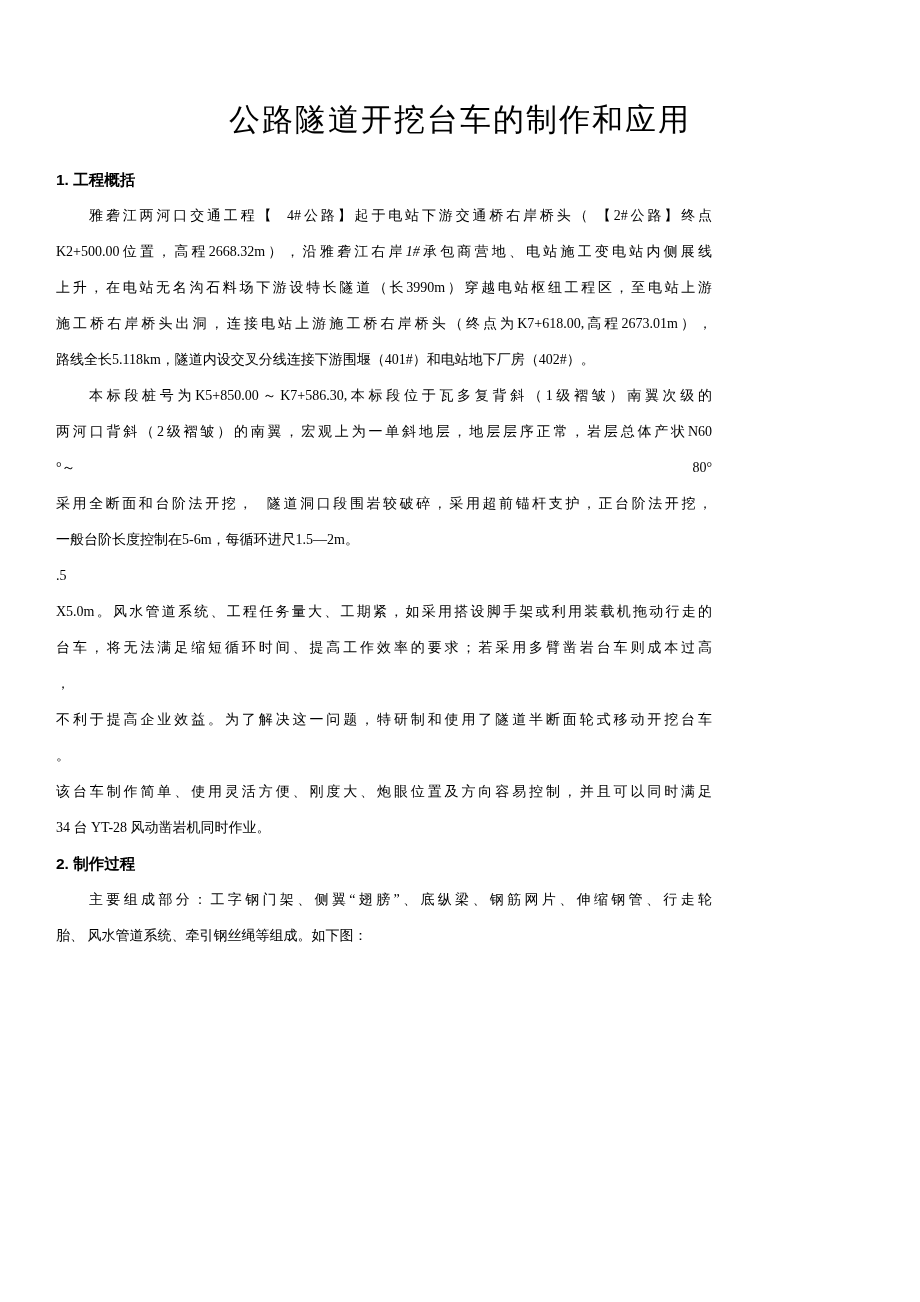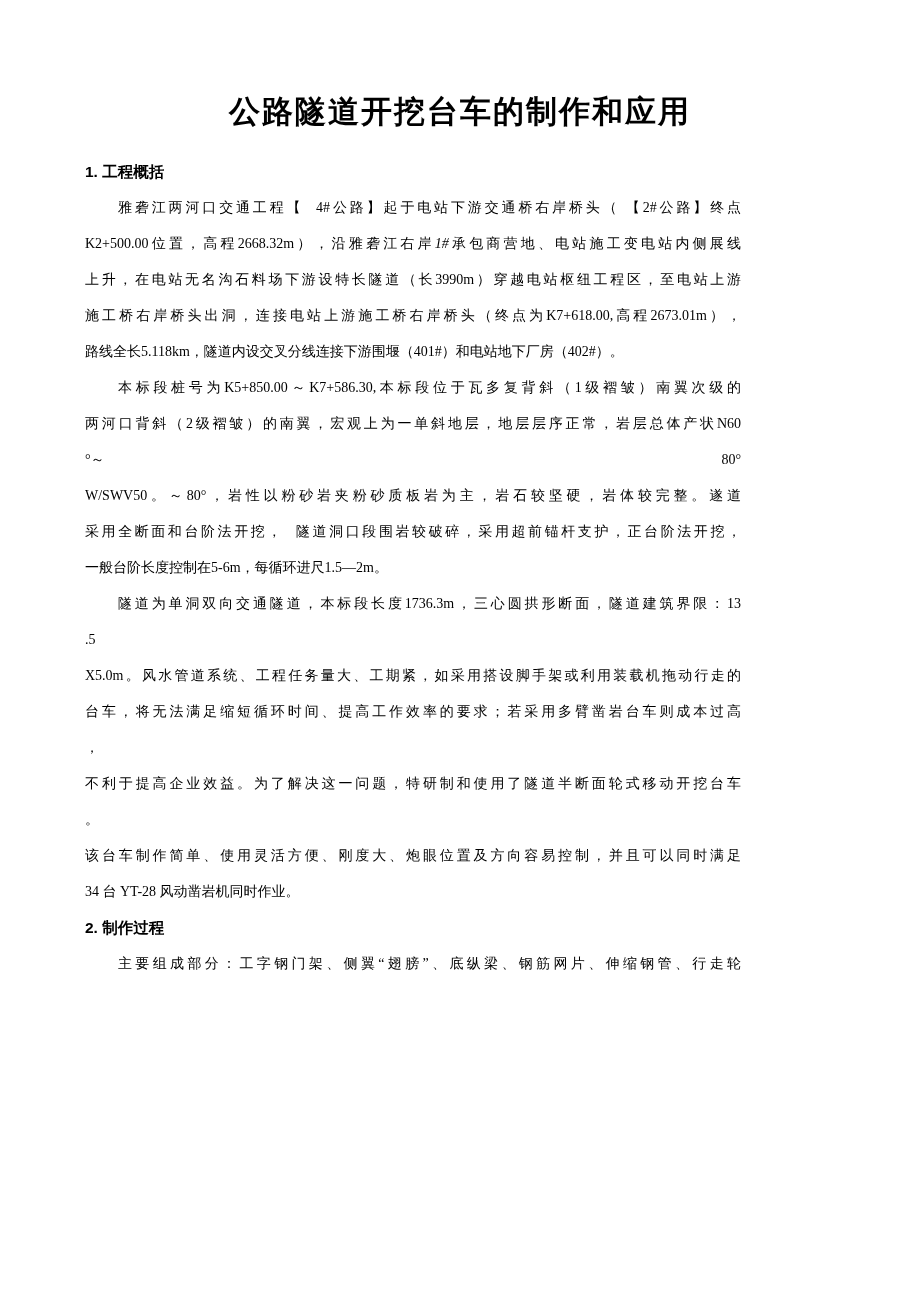--- a/index.html
+++ b/index.html
@@ -10,31 +10,31 @@
     background: #ffffff;
     color: #000000;
     overflow: hidden;
   }
   .doc {
     padding-top: 84px;
     font-family: "Liberation Serif", "DejaVu Serif", serif;
   }
   .title {
     width: 760px;
-    margin: 8px auto;
+    margin: 16px auto;
     height: 40px;
     line-height: 40px;
     text-align: center;
     font-size: 31px;
-    font-weight: bold;
+    font-weight: normal;
     letter-spacing: 2px;
     font-family: "Liberation Sans", "DejaVu Sans", sans-serif;
   }
   .body {
-    margin-left: 85px;
+    margin-left: 56px;
     margin-top: 22px;
     width: 656px;
   }
   .row {
     height: 36px;
     line-height: 36px;
     font-size: 14px;
     white-space: pre-wrap;
   }
   .heading {
@@ -61,28 +61,27 @@
   <div class="body">
       <div class="row heading">1. 工程概括</div>
       <div class="row indent just">雅砻江两河口交通工程【  4#公路】起于电站下游交通桥右岸桥头（ 【2#公路】终点</div>
       <div class="row just"><span>K2+500.00位置，高程2668.32m），沿雅砻江右岸</span><span class="it">1#</span><span>承包商营地、电站施工变电站内侧展线</span></div>
       <div class="row just">上升，在电站无名沟石料场下游设特长隧道（长3990m）穿越电站枢纽工程区，至电站上游</div>
       <div class="row just">施工桥右岸桥头出洞，连接电站上游施工桥右岸桥头（终点为K7+618.00,高程2673.01m），</div>
       <div class="row">路线全长5.118km，隧道内设交叉分线连接下游围堰（401#）和电站地下厂房（402#）。</div>
       <div class="row indent just">本标段桩号为K5+850.00～K7+586.30,本标段位于瓦多复背斜（1级褶皱）南翼次级的</div>
       <div class="row just">两河口背斜（2级褶皱）的南翼，宏观上为一单斜地层，地层层序正常，岩层总体产状N60</div>
       <div class="row split"><span>°～</span><span>80°</span></div>
-      <div class="row just">W/SWV50。～80°，岩性以粉砂岩夹粉砂质板岩为主，岩石较坚硬，岩体较完整。遂道</div>
       <div class="row just">采用全断面和台阶法开挖，  隧道洞口段围岩较破碎，采用超前锚杆支护，正台阶法开挖，</div>
       <div class="row">一般台阶长度控制在5-6m，每循环进尺1.5—2m。</div>
-      <div class="row indent just">隧道为单洞双向交通隧道，本标段长度1736.3m，三心圆拱形断面，隧道建筑界限：13</div>
       <div class="row">.5</div>
       <div class="row just">X5.0m。风水管道系统、工程任务量大、工期紧，如采用搭设脚手架或利用装载机拖动行走的</div>
       <div class="row just">台车，将无法满足缩短循环时间、提高工作效率的要求；若采用多臂凿岩台车则成本过高</div>
       <div class="row">，</div>
       <div class="row just">不利于提高企业效益。为了解决这一问题，特研制和使用了隧道半断面轮式移动开挖台车</div>
       <div class="row">。</div>
       <div class="row just">该台车制作简单、使用灵活方便、刚度大、炮眼位置及方向容易控制，并且可以同时满足</div>
       <div class="row">34 台 YT-28 风动凿岩机同时作业。</div>
       <div class="row heading">2. 制作过程</div>
       <div class="row indent just">主要组成部分：工字钢门架、侧翼“翅膀”、底纵梁、钢筋网片、伸缩钢管、行走轮</div>
+      <div class="row">胎、 风水管道系统、牵引钢丝绳等组成。如下图：</div>
     </div>
 </div>
 
 </body></html>

